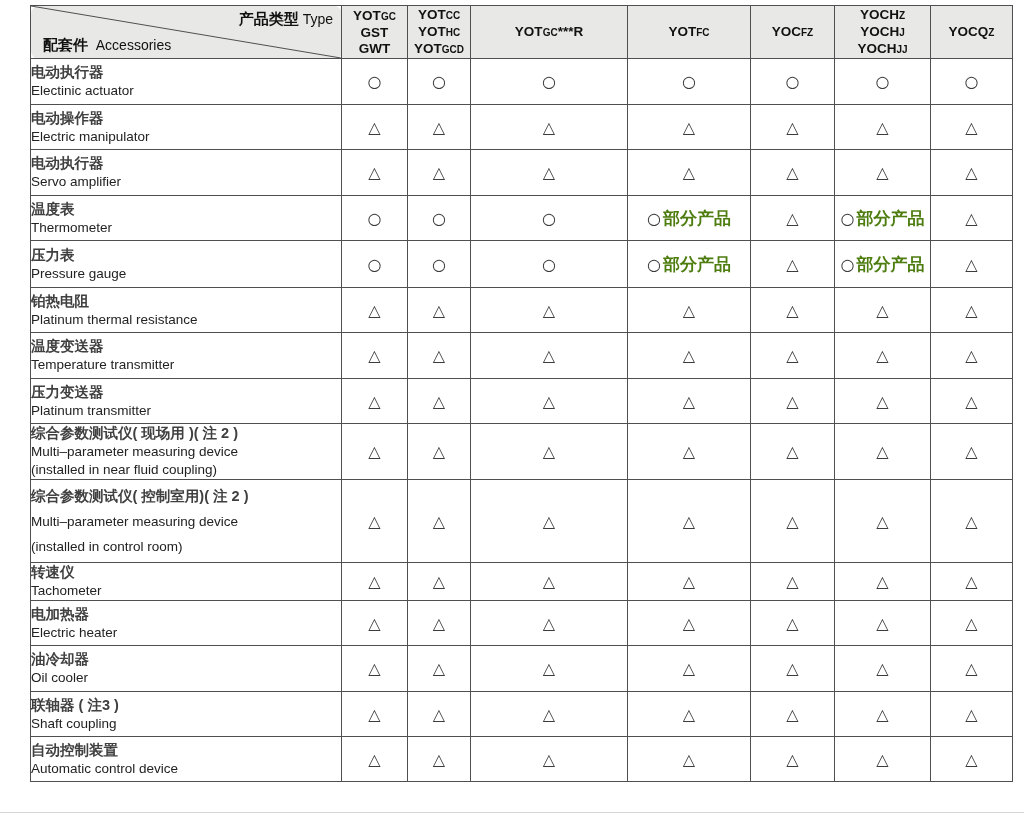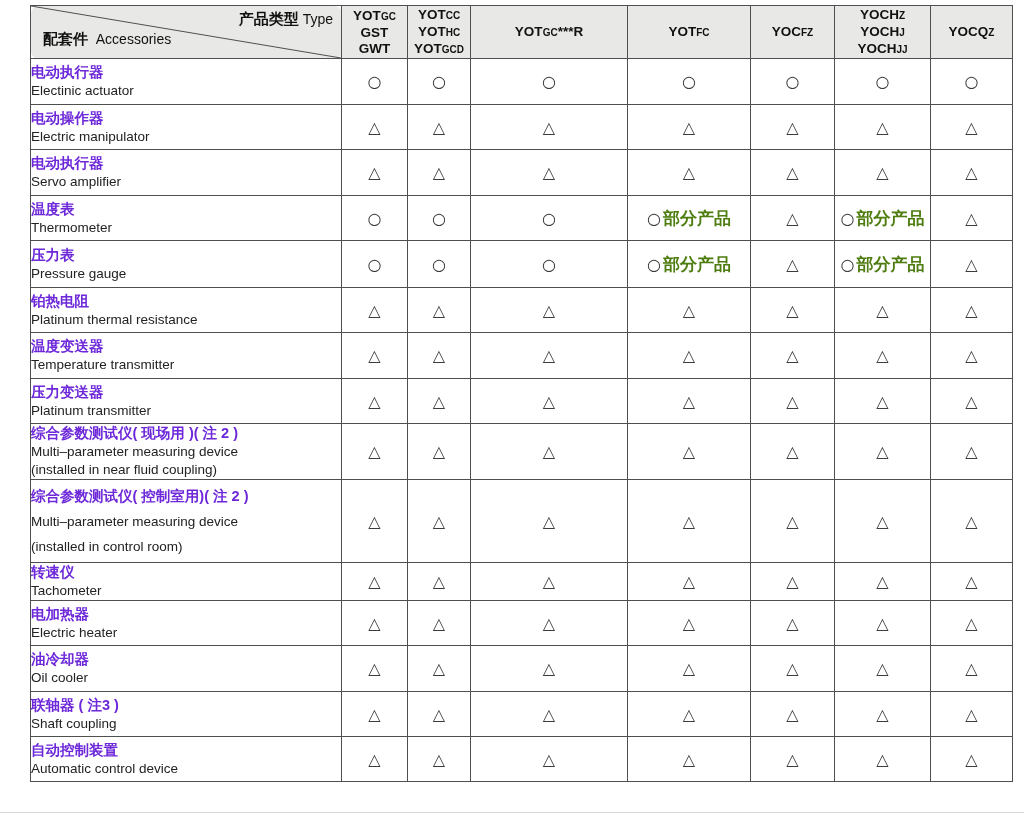--- a/index.html
+++ b/index.html
@@ -15,25 +15,25 @@
 
   thead th{background:#e8e8e6;font-weight:bold;font-size:13.5px;line-height:16px;
            text-align:center;vertical-align:middle;color:#111;}
   thead tr{height:53px;}
   .sub{font-size:10px;font-weight:bold;}
 
   th.corner{position:relative;background:#e8e8e6;border-radius:8px;}
   th.corner svg{position:absolute;inset:0;width:100%;height:100%;display:block;}
   .corner-top{position:absolute;top:5px;right:8px;font-size:14px;font-weight:normal;}
   .corner-top .zh{font-weight:bold;font-size:15px;}
-  .corner-bottom{position:absolute;bottom:11px;left:12px;font-size:14px;font-weight:normal;}
+  .corner-bottom{position:absolute;bottom:5px;left:12px;font-size:14px;font-weight:normal;}
   .corner-bottom .zh{font-weight:bold;font-size:15px;}
 
   td.label{padding:2px 4px 2px 15px;vertical-align:middle;background:#fff;}
-  td.label .zh{font-weight:bold;font-size:14.5px;line-height:19px;display:block;color:#6d28d9;}
+  td.label .zh{font-weight:bold;font-size:14.5px;line-height:19px;display:block;color:#404040;}
   td.label .en{font-weight:normal;font-size:13.5px;line-height:18px;display:block;color:#222;}
   tr.tall td.label .zh{line-height:26px;}
   tr.tall td.label .en{line-height:25px;}
 
   td.sym{text-align:center;vertical-align:middle;background:#fff;white-space:nowrap;}
   .glyph{font-family:"DejaVu Sans",sans-serif;font-size:16px;color:#3c3c3c;font-weight:normal;}
   .partial{font-size:17px;font-weight:bold;color:#4d7c0f;margin-left:2px;}
 
   .bottom-rule{position:absolute;left:0;top:812px;width:1024px;height:1px;background:#d8d8d8;}
 </style>

